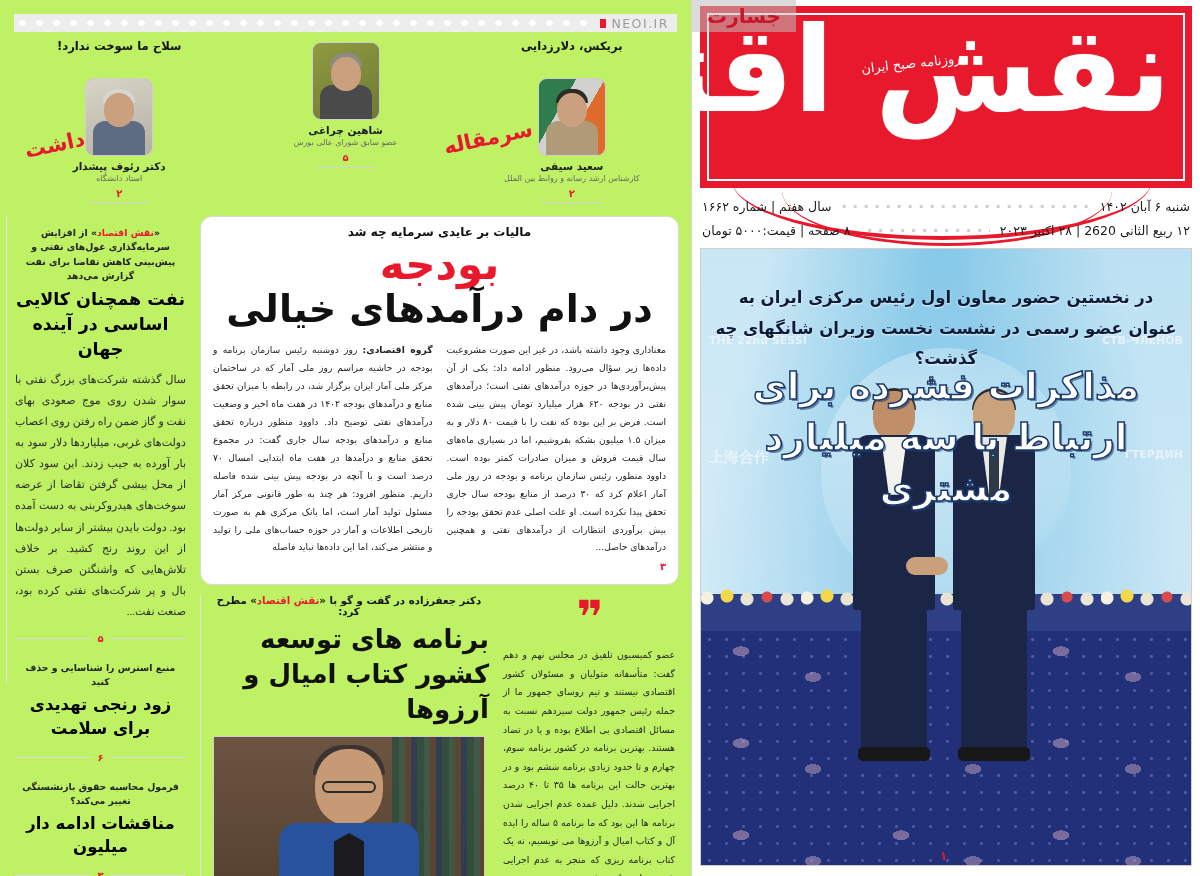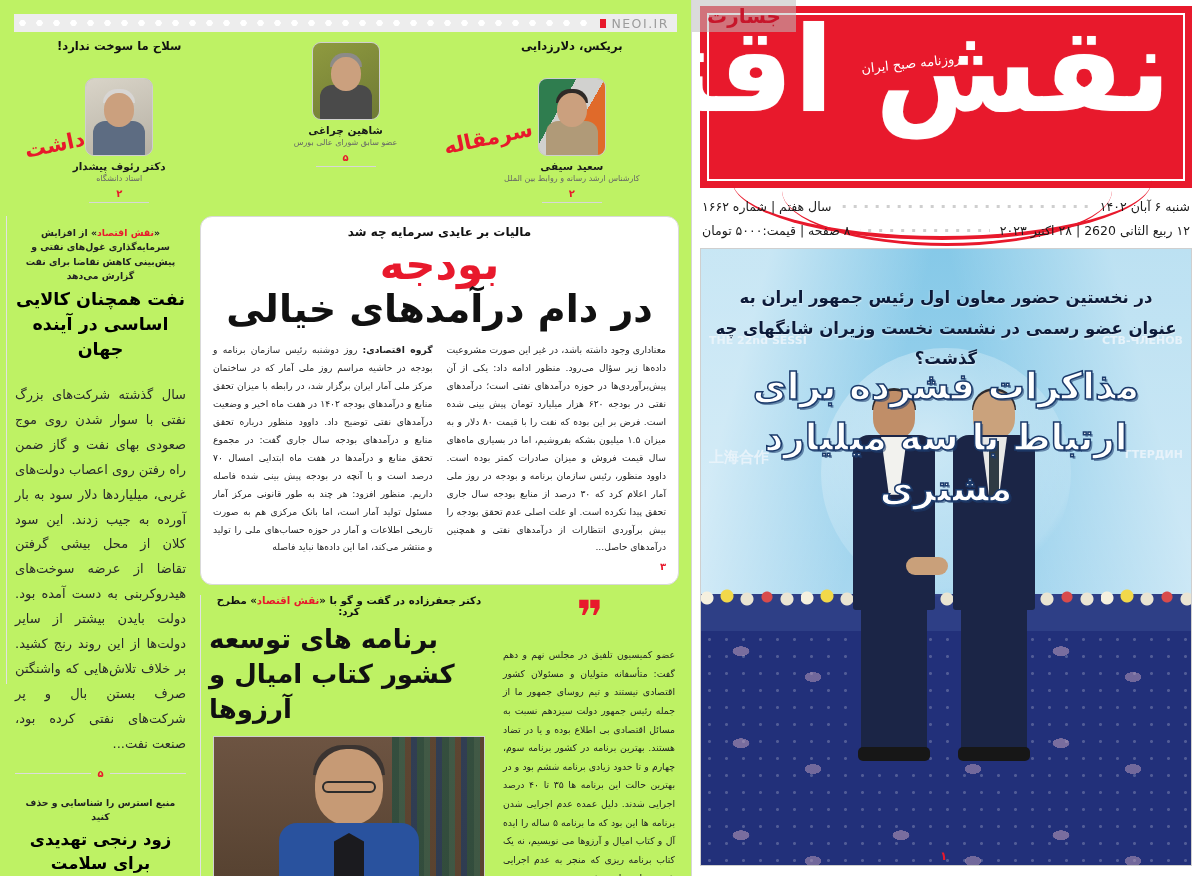--- a/index.html
+++ b/index.html
@@ -354,22 +354,22 @@
     font-size: 9.3px; color: #222; line-height: 1.55; text-align: center;
     font-weight: 600; margin-bottom: 3px;
   }
   .rail-kicker .tag { color: #e8192c; font-weight: 700; }
   .rail-title {
     font-size: 17.5px; font-weight: 700; color: #000; line-height: 1.45;
     text-align: center;
   }
   .rail-title.sm { font-size: 16.5px; }
   .rail-body {
-    font-size: 13px; color: #2a2a2a; line-height: 1.92;
-    text-align: justify; margin-top: 20px;
+    font-size: 11px; color: #2a2a2a; line-height: 1.92;
+    text-align: justify; margin-top: 6px; font-family: Liberation Serif, serif;
   }
   .rail-div {
     display: flex; align-items: center; gap: 6px; margin: 11px 0 7px 0;
   }
   .rail-div .ln { flex: 1; height: 1px; background: #dcdcdc; }
   .rail-div .nm { color: #e8192c; font-size: 10px; font-weight: 700; }
 
   
   .mainarea {
     flex: 1;
@@ -410,21 +410,21 @@
   
   .irow { display: flex; gap: 8px; margin-top: 10px; flex: 1; }
   .iv-left {
     flex: 1; direction: rtl;
     border-left: 1px solid #e2e2e2;
     padding-left: 8px;
   }
   .iv-kicker { font-size: 10.2px; text-align: center; font-weight: 700; color: #111; }
   .iv-kicker .tag { color: #e8192c; }
   .iv-title {
-    text-align: left; font-size: 26px; font-weight: 700; color: #111;
+    text-align: right; font-size: 26px; font-weight: 700; color: #111;
     line-height: 1.34; margin-top: 5px; letter-spacing: -0.5px;
   }
   .iv-photo {
     margin: 9px auto 0 auto;
     width: 272px; height: 160px;
     background: linear-gradient(#6a5140, #4d3a2c);
     position: relative; overflow: hidden;
     border: 1px solid #cfcfcf;
   }
   .iv-photo .shelf {
@@ -531,21 +531,21 @@
             <div class="shoes"></div>
         </div>
         <div class="handshake"></div>
       </div>
 
       <div class="hero-side-text hst-1">СТВ-ЧЛЕНОВ</div>
       <div class="hero-side-text hst-2">THE 22nd SESSI</div>
       <div class="hero-side-text hst-3">ГТЕРДИН</div>
       <div class="hero-side-text hst-4">上海合作</div>
 
-      <div class="hero-kicker">در نخستین حضور معاون اول رئیس جمهور ایران به عنوان عضو رسمی در نشست نخست وزیران شانگهای چه گذشت؟</div>
+      <div class="hero-kicker">در نخستین حضور معاون اول رئیس مرکزی ایران به عنوان عضو رسمی در نشست نخست وزیران شانگهای چه گذشت؟</div>
       <div class="hero-title">مذاکرات فشرده برای ارتباط با سه میلیارد مشتری</div>
       <div class="hero-num">۱</div>
     </div>
   </div>
 
   <div class="right-col">
 
     <div class="ribbon">
       <div class="ribbon-brand">
         <span class="tick"></span>

